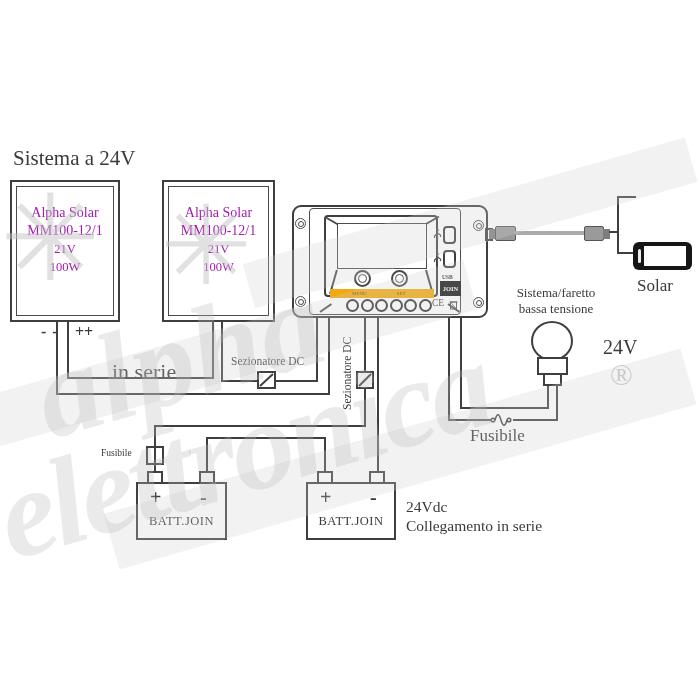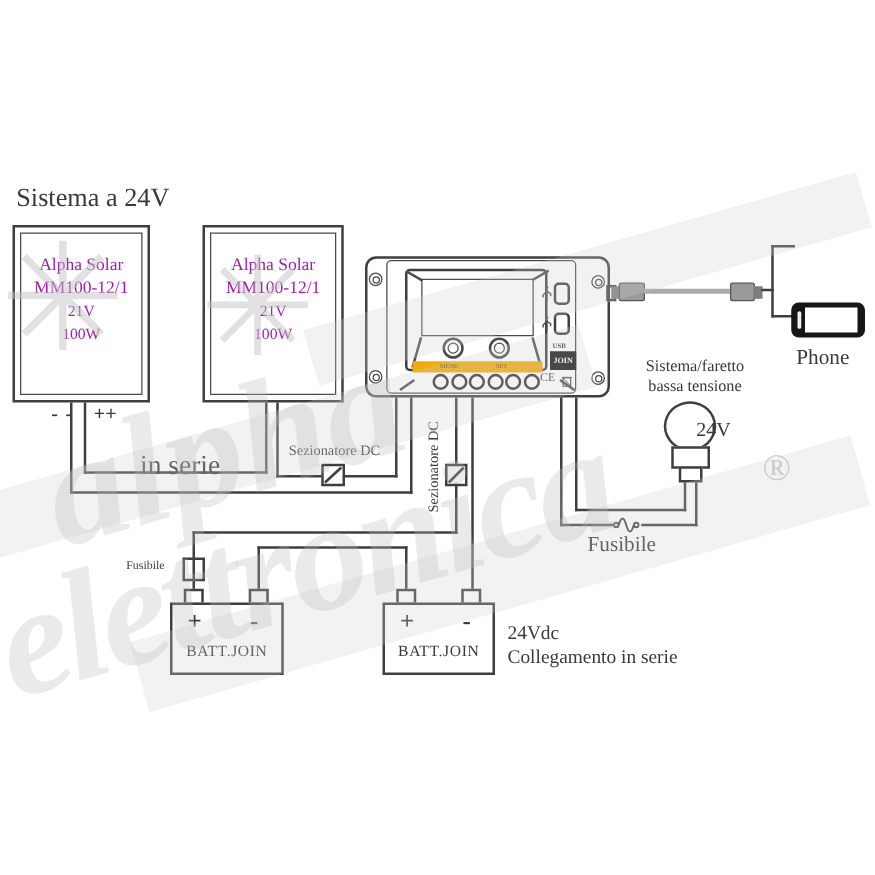--- a/index.html
+++ b/index.html
@@ -111,21 +111,21 @@
   </svg>
   <div class="txt" style="left:470px;top:426px;font-size:17px;">Fusibile</div>
 
   <div class="box circle" style="left:531px;top:321px;width:42px;height:40px;"></div>
   <div class="box" style="left:537px;top:357px;width:31px;height:18px;"></div>
   <div class="box" style="left:543px;top:373px;width:19px;height:13px;"></div>
   <div class="txt" style="left:495px;top:285px;width:122px;text-align:center;font-size:13px;line-height:16px;white-space:normal;">
     <div>Sistema/faretto</div>
     <div>bassa tensione</div>
   </div>
-  <div class="txt" style="left:557px;top:336px;font-size:16px;">24V</div>
+  <div class="txt" style="left:603px;top:336px;font-size:20px;">24V</div>
 
   <div class="abs" style="left:292px;top:205px;width:196px;height:113px;">
     <div class="box" style="left:0;top:0;width:196px;height:113px;border-radius:9px;"></div>
     <div class="thinbox" style="left:17px;top:3px;width:152px;height:107px;border-radius:4px;"></div>
     <div class="screw" style="left:3px;top:13px;"></div>
     <div class="screw" style="left:3px;top:91px;"></div>
     <div class="screw" style="left:181px;top:15px;"></div>
     <div class="screw" style="left:181px;top:92px;"></div>
 
     <div class="thinbox" style="left:32px;top:10px;width:114px;height:82px;border-width:2px;border-color:#3f3f3f;border-radius:4px;"></div>
@@ -186,21 +186,21 @@
   <div class="wh" style="left:609px;top:231px;width:10px;"></div>
   <div class="wv" style="left:617px;top:196px;height:58px;"></div>
   <div class="wh" style="left:617px;top:196px;width:19px;"></div>
   <div class="wh" style="left:617px;top:252px;width:17px;"></div>
 
 
   <div class="abs" style="left:633px;top:242px;width:59px;height:28px;background:#161616;border-radius:6px;">
     <div class="abs" style="left:11px;top:4px;width:42px;height:20px;background:#fff;"></div>
     <div class="abs" style="left:5px;top:7px;width:3px;height:14px;background:#efefef;border-radius:2px;"></div>
   </div>
-  <div class="txt" style="left:637px;top:276px;font-size:17px;">Phone</div>
+  <div class="txt" style="left:637px;top:276px;font-size:17px;">Solar</div>
 
   <div class="box" style="left:147px;top:471px;width:16px;height:13px;"></div>
   <div class="box" style="left:199px;top:471px;width:16px;height:13px;"></div>
   <div class="box" style="left:136px;top:482px;width:91px;height:58px;">
     <div class="txt" style="left:12px;top:2px;font-size:20px;font-weight:bold;">+</div>
     <div class="txt" style="left:62px;top:2px;font-size:20px;font-weight:bold;">-</div>
     <div class="txt" style="left:0;right:0;top:30px;text-align:center;font-size:12.5px;letter-spacing:0.5px;position:absolute;">BATT.JOIN</div>
   </div>
 
   <div class="box" style="left:317px;top:471px;width:16px;height:13px;"></div>

